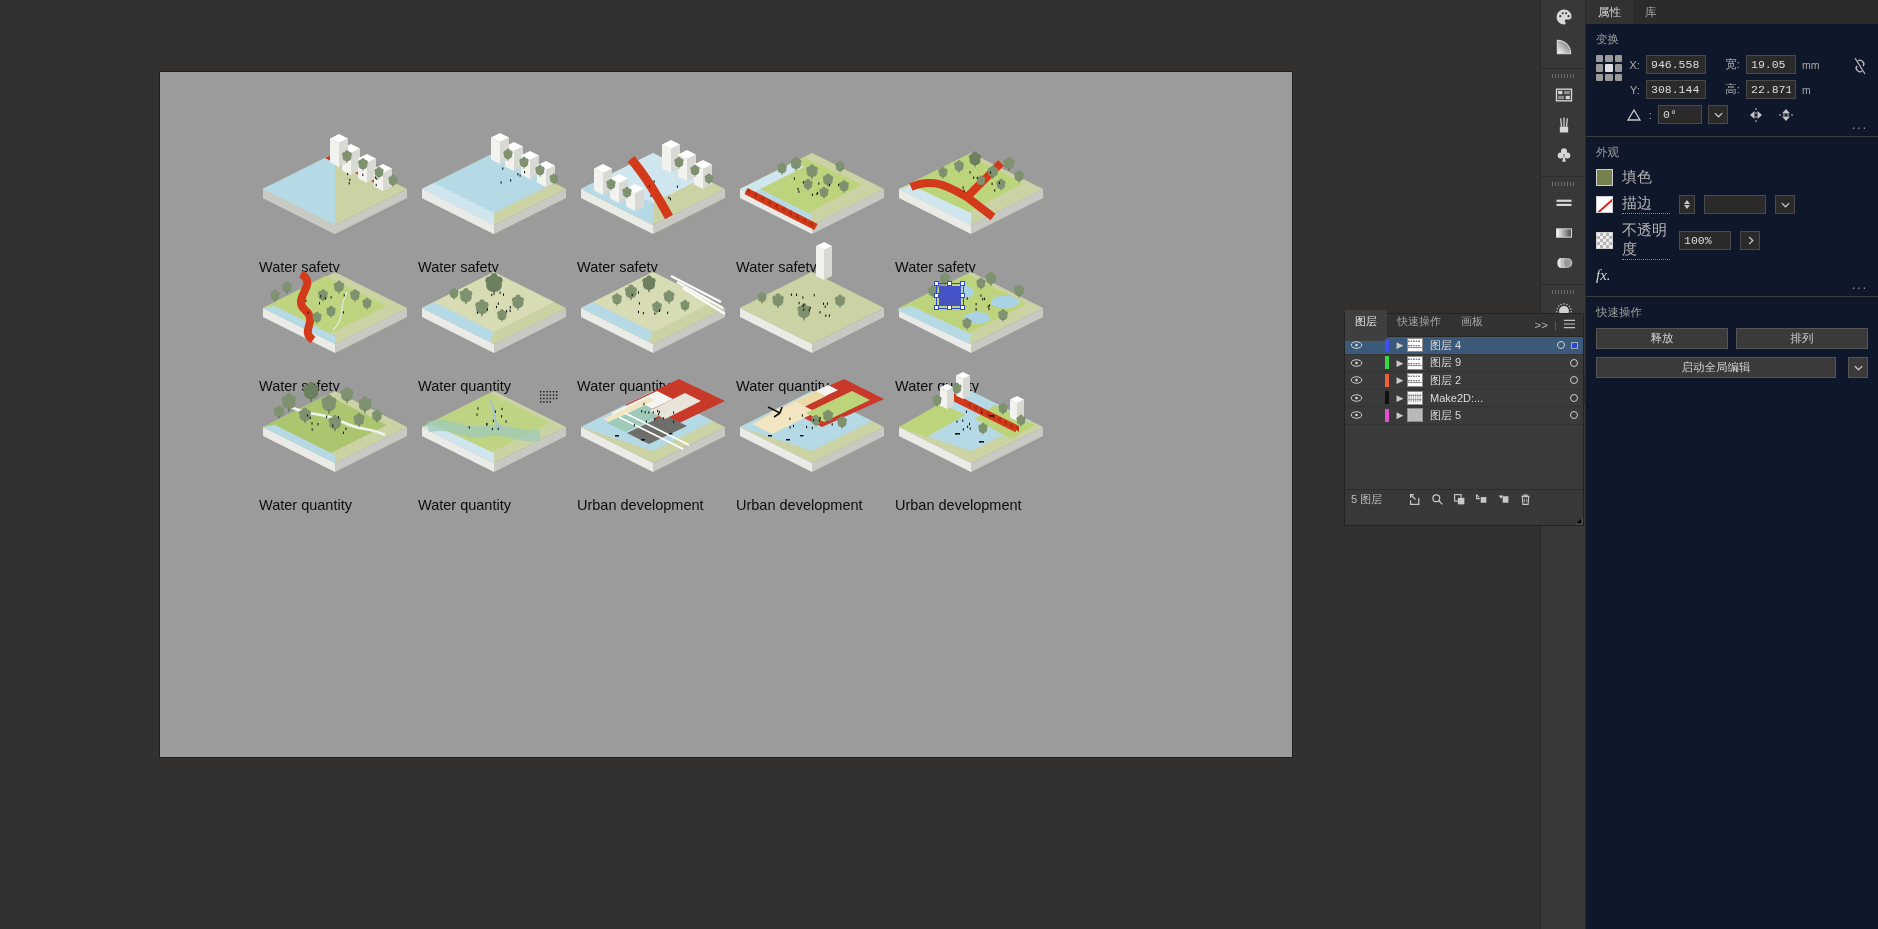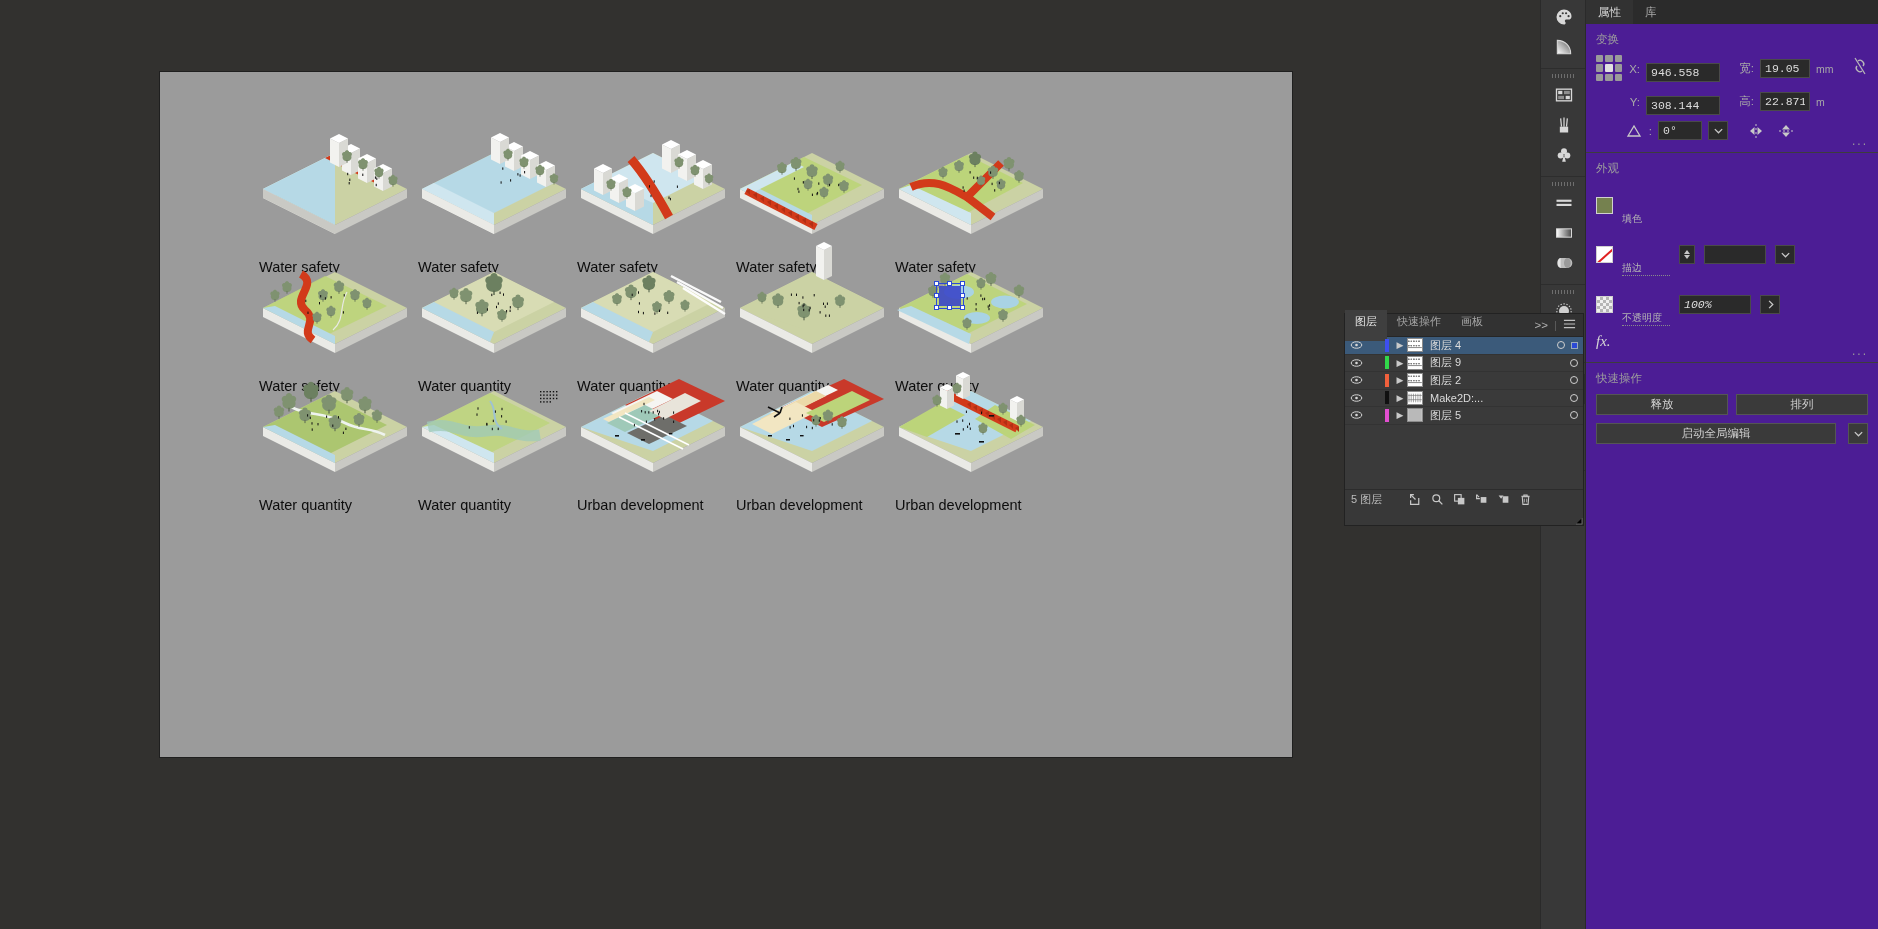--- a/index.html
+++ b/index.html
@@ -64,21 +64,21 @@
   .rail-btn {
     width: 46px; height: 30px; display: flex; align-items: center; justify-content: center;
     cursor: pointer;
   }
   .rail-btn.active { background: #2c2c2c; }
   .rail-btn svg { width: 20px; height: 20px; }
 
   
   #props {
     position: absolute; right: 0; top: 0; width: 292px; height: 929px;
-    background: #4c1d95; color: #b8b8b8; font-size: 11px;
+    background: #0f172a; color: #b8b8b8; font-size: 11px;
   }
   .p-tabs { height: 24px; display: flex; background: #2b2b2b; }
   .p-tab {
     padding: 0 12px; height: 24px; line-height: 24px; font-size: 11.5px; color: #a9a9a9;
     background: #2b2b2b; cursor: pointer;
   }
   .p-tab.sel { background: #323232; color: #d8d8d8; }
   .sec { border-bottom: 1px solid #3d3d3d; padding: 8px 10px 10px; position: relative; }
   .sec-title { color: #9d9d9d; font-size: 11.5px; margin-bottom: 8px; }
   .sec-head-only { padding: 7px 10px 7px; }
@@ -91,21 +91,21 @@
   }
   .ref-grid i { background: #9a9a9a; border-radius: 1px; }
   .ref-grid i.mid { background: #e0e0e0; }
   .lbl { width: 14px; color: #a8a8a8; font-size: 11.5px; text-align: right; flex: 0 0 auto;}
   .lbl.w { width: 20px; }
   .fld {
     background: #2a2a2a; border: 1px solid #4a4a4a; color: #dcdcdc;
     height: 19px; line-height: 17px; padding: 0 4px; font-size: 11.5px;
     font-family: "Liberation Mono", monospace;
   }
-  .fld.num { width: 74px; margin-top: 8px; }
+  .fld.num { width: 60px; }
   .fld.num2 { width: 50px; }
   .unit { color: #a8a8a8; font-size: 10.5px; }
   .fld.ang { width: 44px; }
   .caret-box {
     width: 20px; height: 19px; background: #2a2a2a; border: 1px solid #4a4a4a;
     display: flex; align-items: center; justify-content: center; cursor: pointer;
   }
   .mini-ico { width: 16px; height: 16px; cursor: pointer; }
   .link-ico { width: 16px; height: 20px; margin-left: 6px; }
   .dots { position: absolute; right: 10px; color: #9a9a9a; letter-spacing: 2px; font-size: 12px; cursor: pointer; }
@@ -118,21 +118,21 @@
   .sw.stroke { background: #ffffff; position: relative; overflow: hidden; }
   .sw.stroke::after {
     content: ''; position: absolute; left: -3px; top: 7px; width: 25px; height: 2px;
     background: #e02020; transform: rotate(-42deg);
   }
   .sw.opa {
     background-image: linear-gradient(45deg,#b5b5b5 25%,transparent 25%,transparent 75%,#b5b5b5 75%),
                       linear-gradient(45deg,#b5b5b5 25%,transparent 25%,transparent 75%,#b5b5b5 75%);
     background-size: 6px 6px; background-position: 0 0, 3px 3px; background-color: #efefef;
   }
-  .app-label { color: #b4b4b4; font-size: 10px; width: 50px; margin-top: 28px; }
+  .app-label { color: #b4b4b4; font-size: 15px; width: 50px; }
   .app-label.dl { border-bottom: 1px dotted #8a8a8a; width: 48px; }
   .stepper { width: 16px; height: 19px; background: #2a2a2a; border: 1px solid #4a4a4a;
              display:flex; flex-direction:column; align-items:center; justify-content:center; cursor:pointer;}
   .stepper b { display:block; width:0;height:0;border-left:3px solid transparent;border-right:3px solid transparent; }
   .stepper b.up { border-bottom:4px solid #c8c8c8; margin-bottom:1px;}
   .stepper b.dn { border-top:4px solid #c8c8c8; }
   .fx { font-family: "Liberation Serif", serif; font-style: italic; font-size: 15px; color: #d6d6d6; cursor:pointer;}
 
   .qa-btns { display: flex; gap: 8px; margin-bottom: 8px; }
   .qbtn {
@@ -1279,21 +1279,21 @@
         <span class="caret-box">
           <svg viewBox="0 0 12 12" width="11" height="11">
               <path d="M2 4.5 6 8.5 10 4.5" fill="none" stroke="#c8c8c8" stroke-width="1.4"></path>
             </svg>
         </span>
       </div>
 
       <div class="app-row">
         <span class="sw opa"></span>
         <span class="app-label dl">不透明度</span>
-        <input class="fld" style="width: 72px; font-style: italic;" value="100%">
+        <input class="fld" style="width: 52px;" value="100%">
         <span class="caret-box">
           <svg viewBox="0 0 12 12" width="11" height="11">
               <path d="M4.5 2 8.5 6 4.5 10" fill="none" stroke="#c8c8c8" stroke-width="1.4"></path>
             </svg>
         </span>
       </div>
 
       <div class="app-row" style="margin-bottom:2px;">
         <span class="fx">fx.</span>
       </div>

